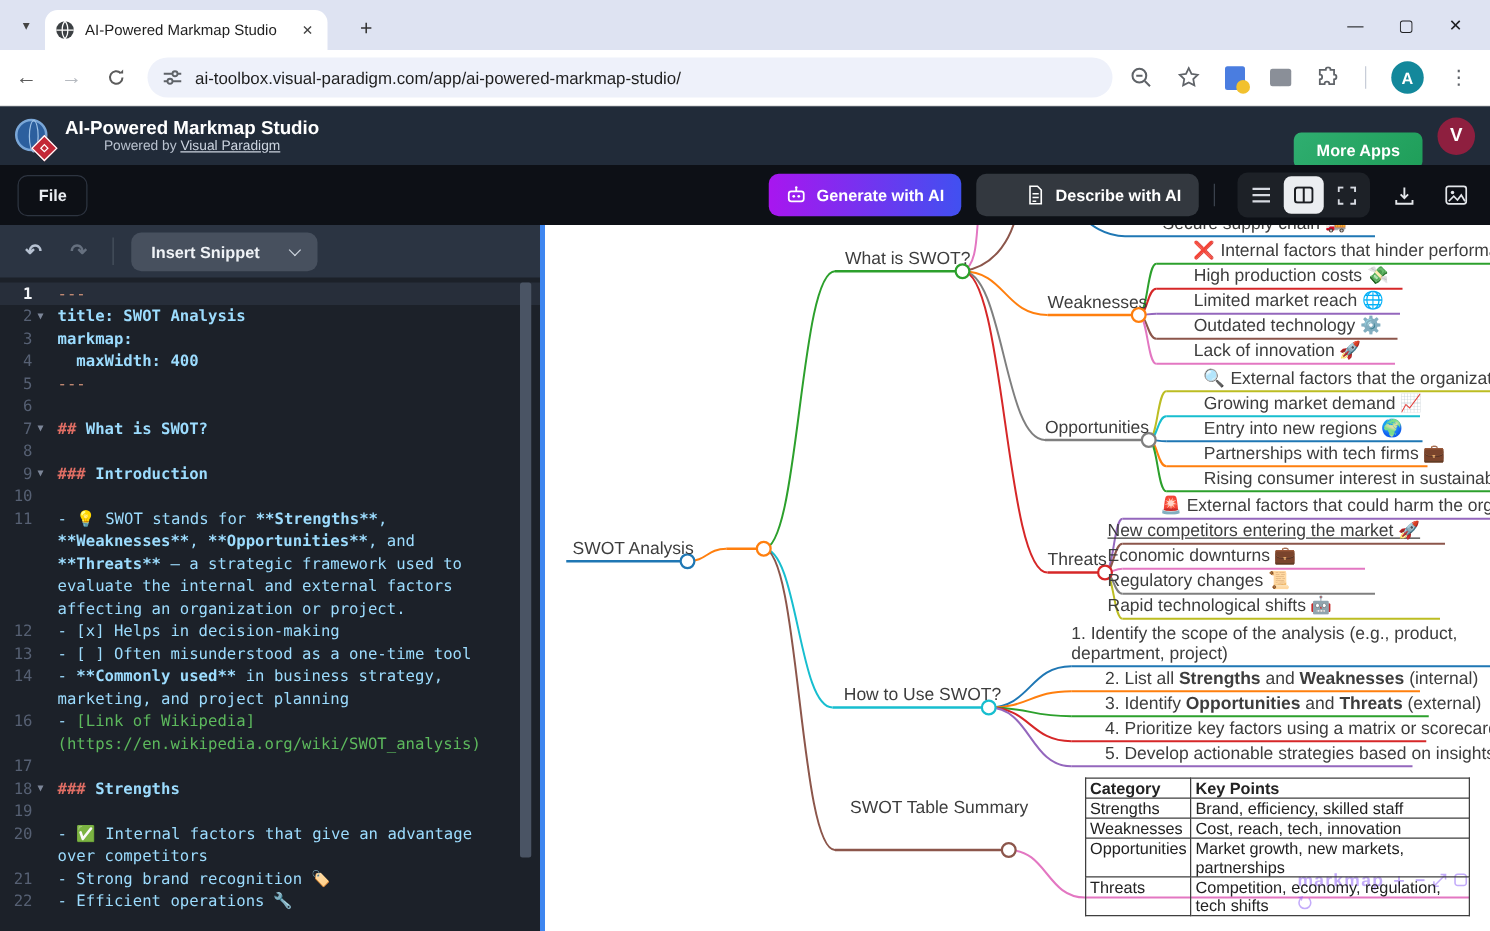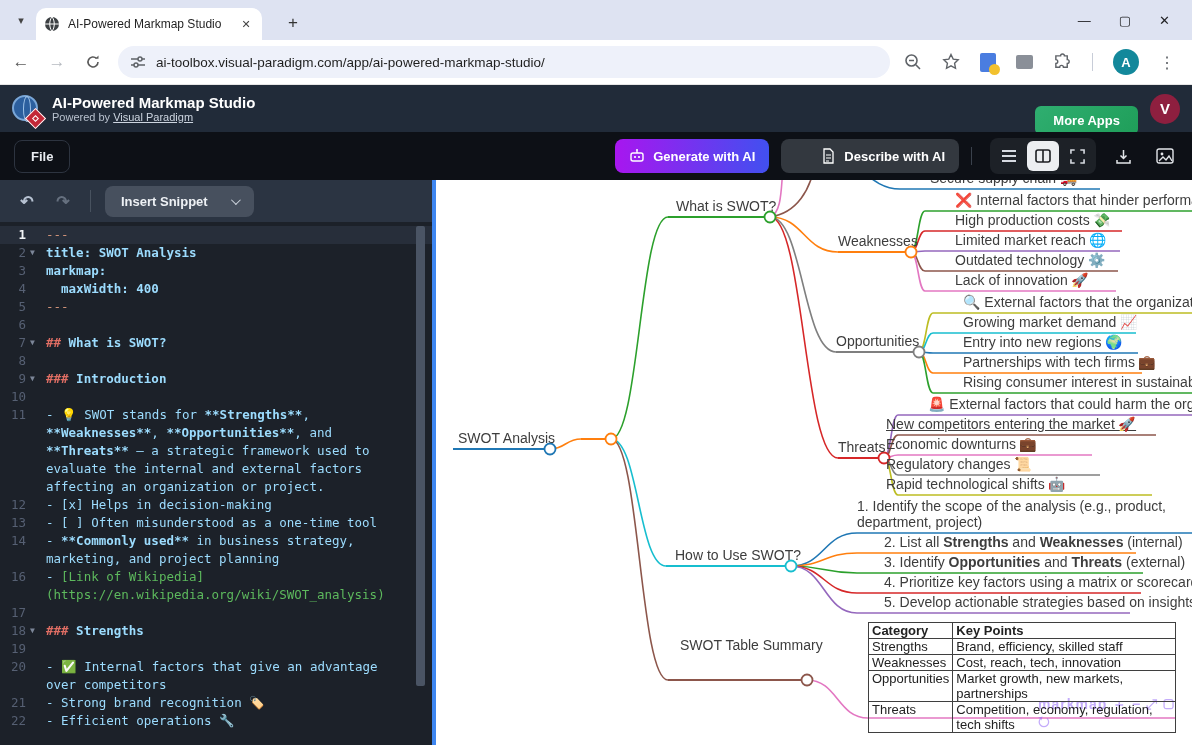--- a/index.html
+++ b/index.html
@@ -29,21 +29,21 @@
 
   
   .appheader { height:47px; background:#212b39; display:flex; align-items:center; padding:0 12px; }
   .logo { width:30px; height:30px; position:relative; flex:0 0 auto; }
   .logo .globe { width:26px; height:26px; border-radius:50%; border:2px solid #7aa7d8; background:#2c5f9e; position:absolute; left:0; top:1px; }
   .logo .globe::before { content:""; position:absolute; left:9px; top:-1px; width:6px; height:24px; border:1.5px solid #9fc3e8; border-radius:50%; }
   .logo .diamond { position:absolute; right:-1px; bottom:-2px; width:15px; height:15px; background:#c32737; transform:rotate(45deg); border:1.5px solid #fff; }
   .logo .diamond i { position:absolute; left:3.5px; top:3.5px; width:5px; height:5px; border:1.3px solid #fff; display:block; }
   .apptitles { margin-left:10px; }
   .apptitle { color:#fff; font-size:15px; font-weight:bold; line-height:17px; }
-  .appsub { color:#b9c2cf; font-size:11px; line-height:13px; }
+  .appsub { color:#b9c2cf; font-size:11px; line-height:13px;text-align:center; }
   .appsub u { color:#cdd5e0; }
   .hdr-right { margin-left:auto; display:flex; align-items:center; gap:12px; }
   .moreapps { background:linear-gradient(135deg,#2fae70,#1f9e59); color:#fff; font-size:13px; font-weight:bold; border:none; border-radius:6px; padding:7px 18px;margin-top:24px; }
   .avatar-v { width:30px; height:30px; border-radius:50%; background:#8e1f3f; color:#fff; font-weight:bold; font-size:15px; display:flex; align-items:center; justify-content:center; }
 
   
   .filebar { height:48px; background:#0d1016; display:flex; align-items:center; padding:0 14px; position:relative; }
   .filebtn { background:transparent; border:1px solid #2d3440; border-radius:8px; color:#e9ecf1; font-size:13px; font-weight:bold; padding:8px 16px; }
   .filebar-right { position:absolute; right:12px; display:flex; align-items:center; gap:12px; }
   .btn-ai { display:flex; align-items:center; gap:8px; border:none; border-radius:8px; color:#fff; font-size:13px; font-weight:bold; padding:9px 14px; }

